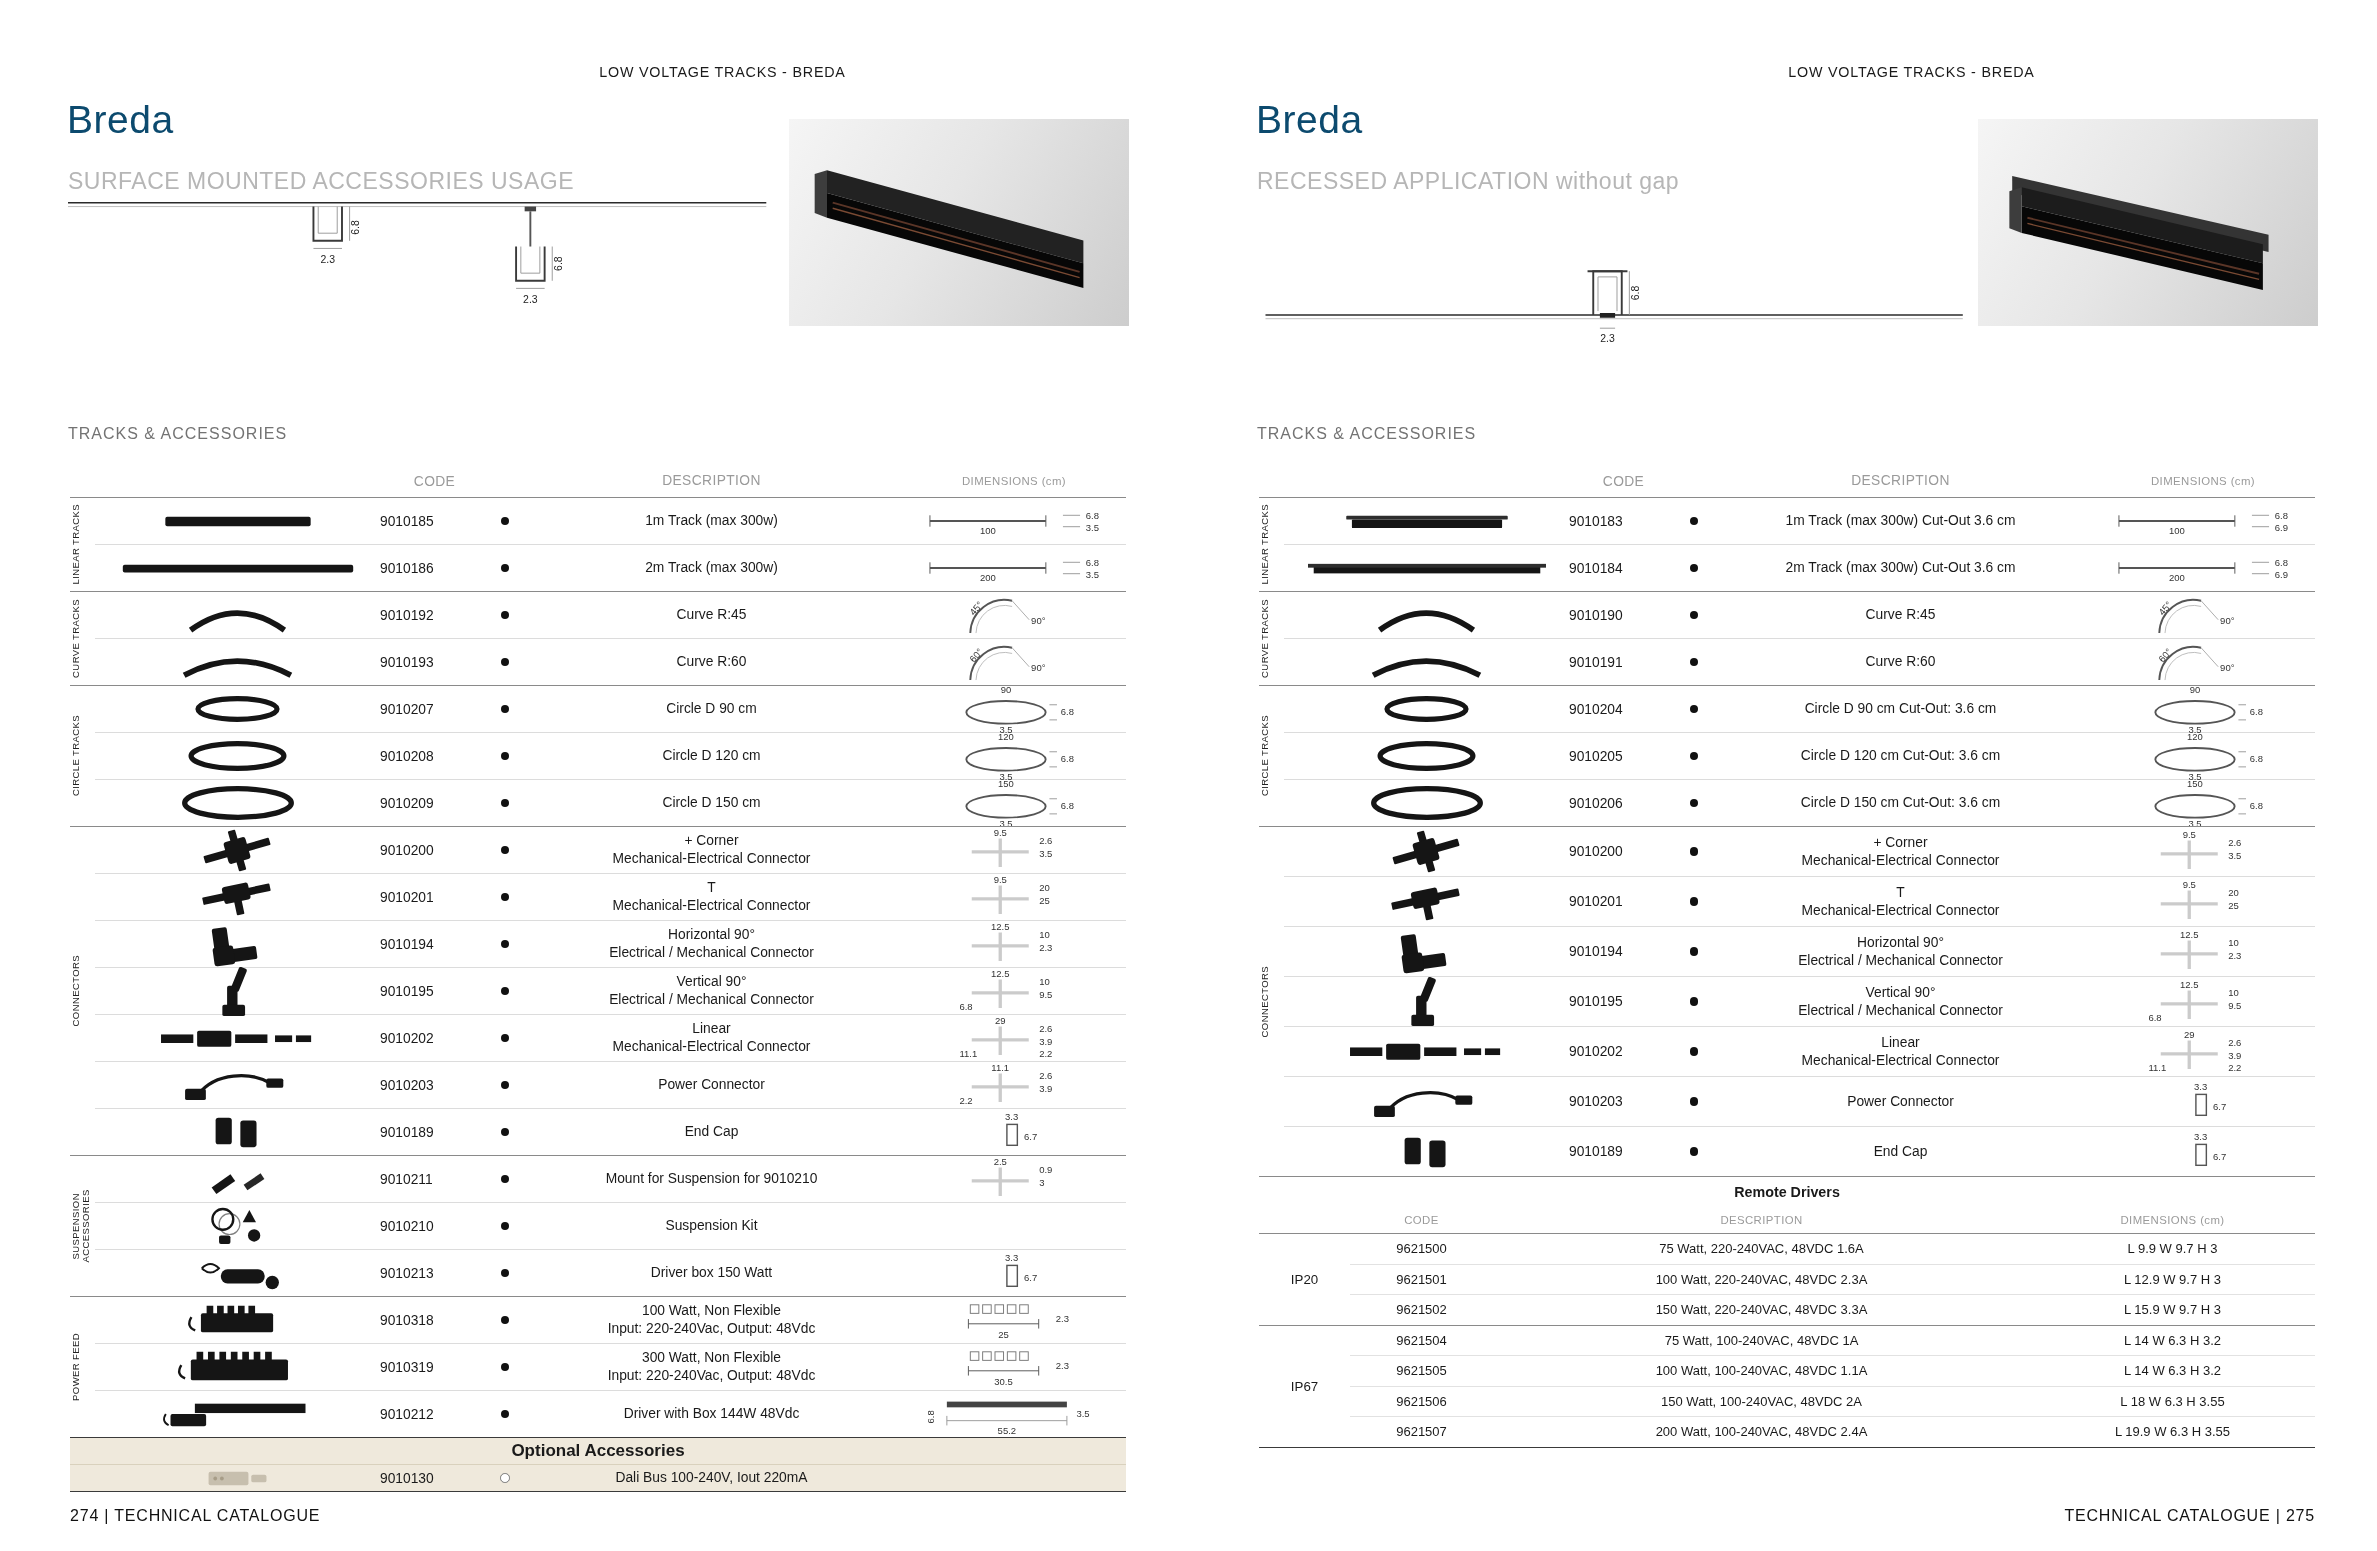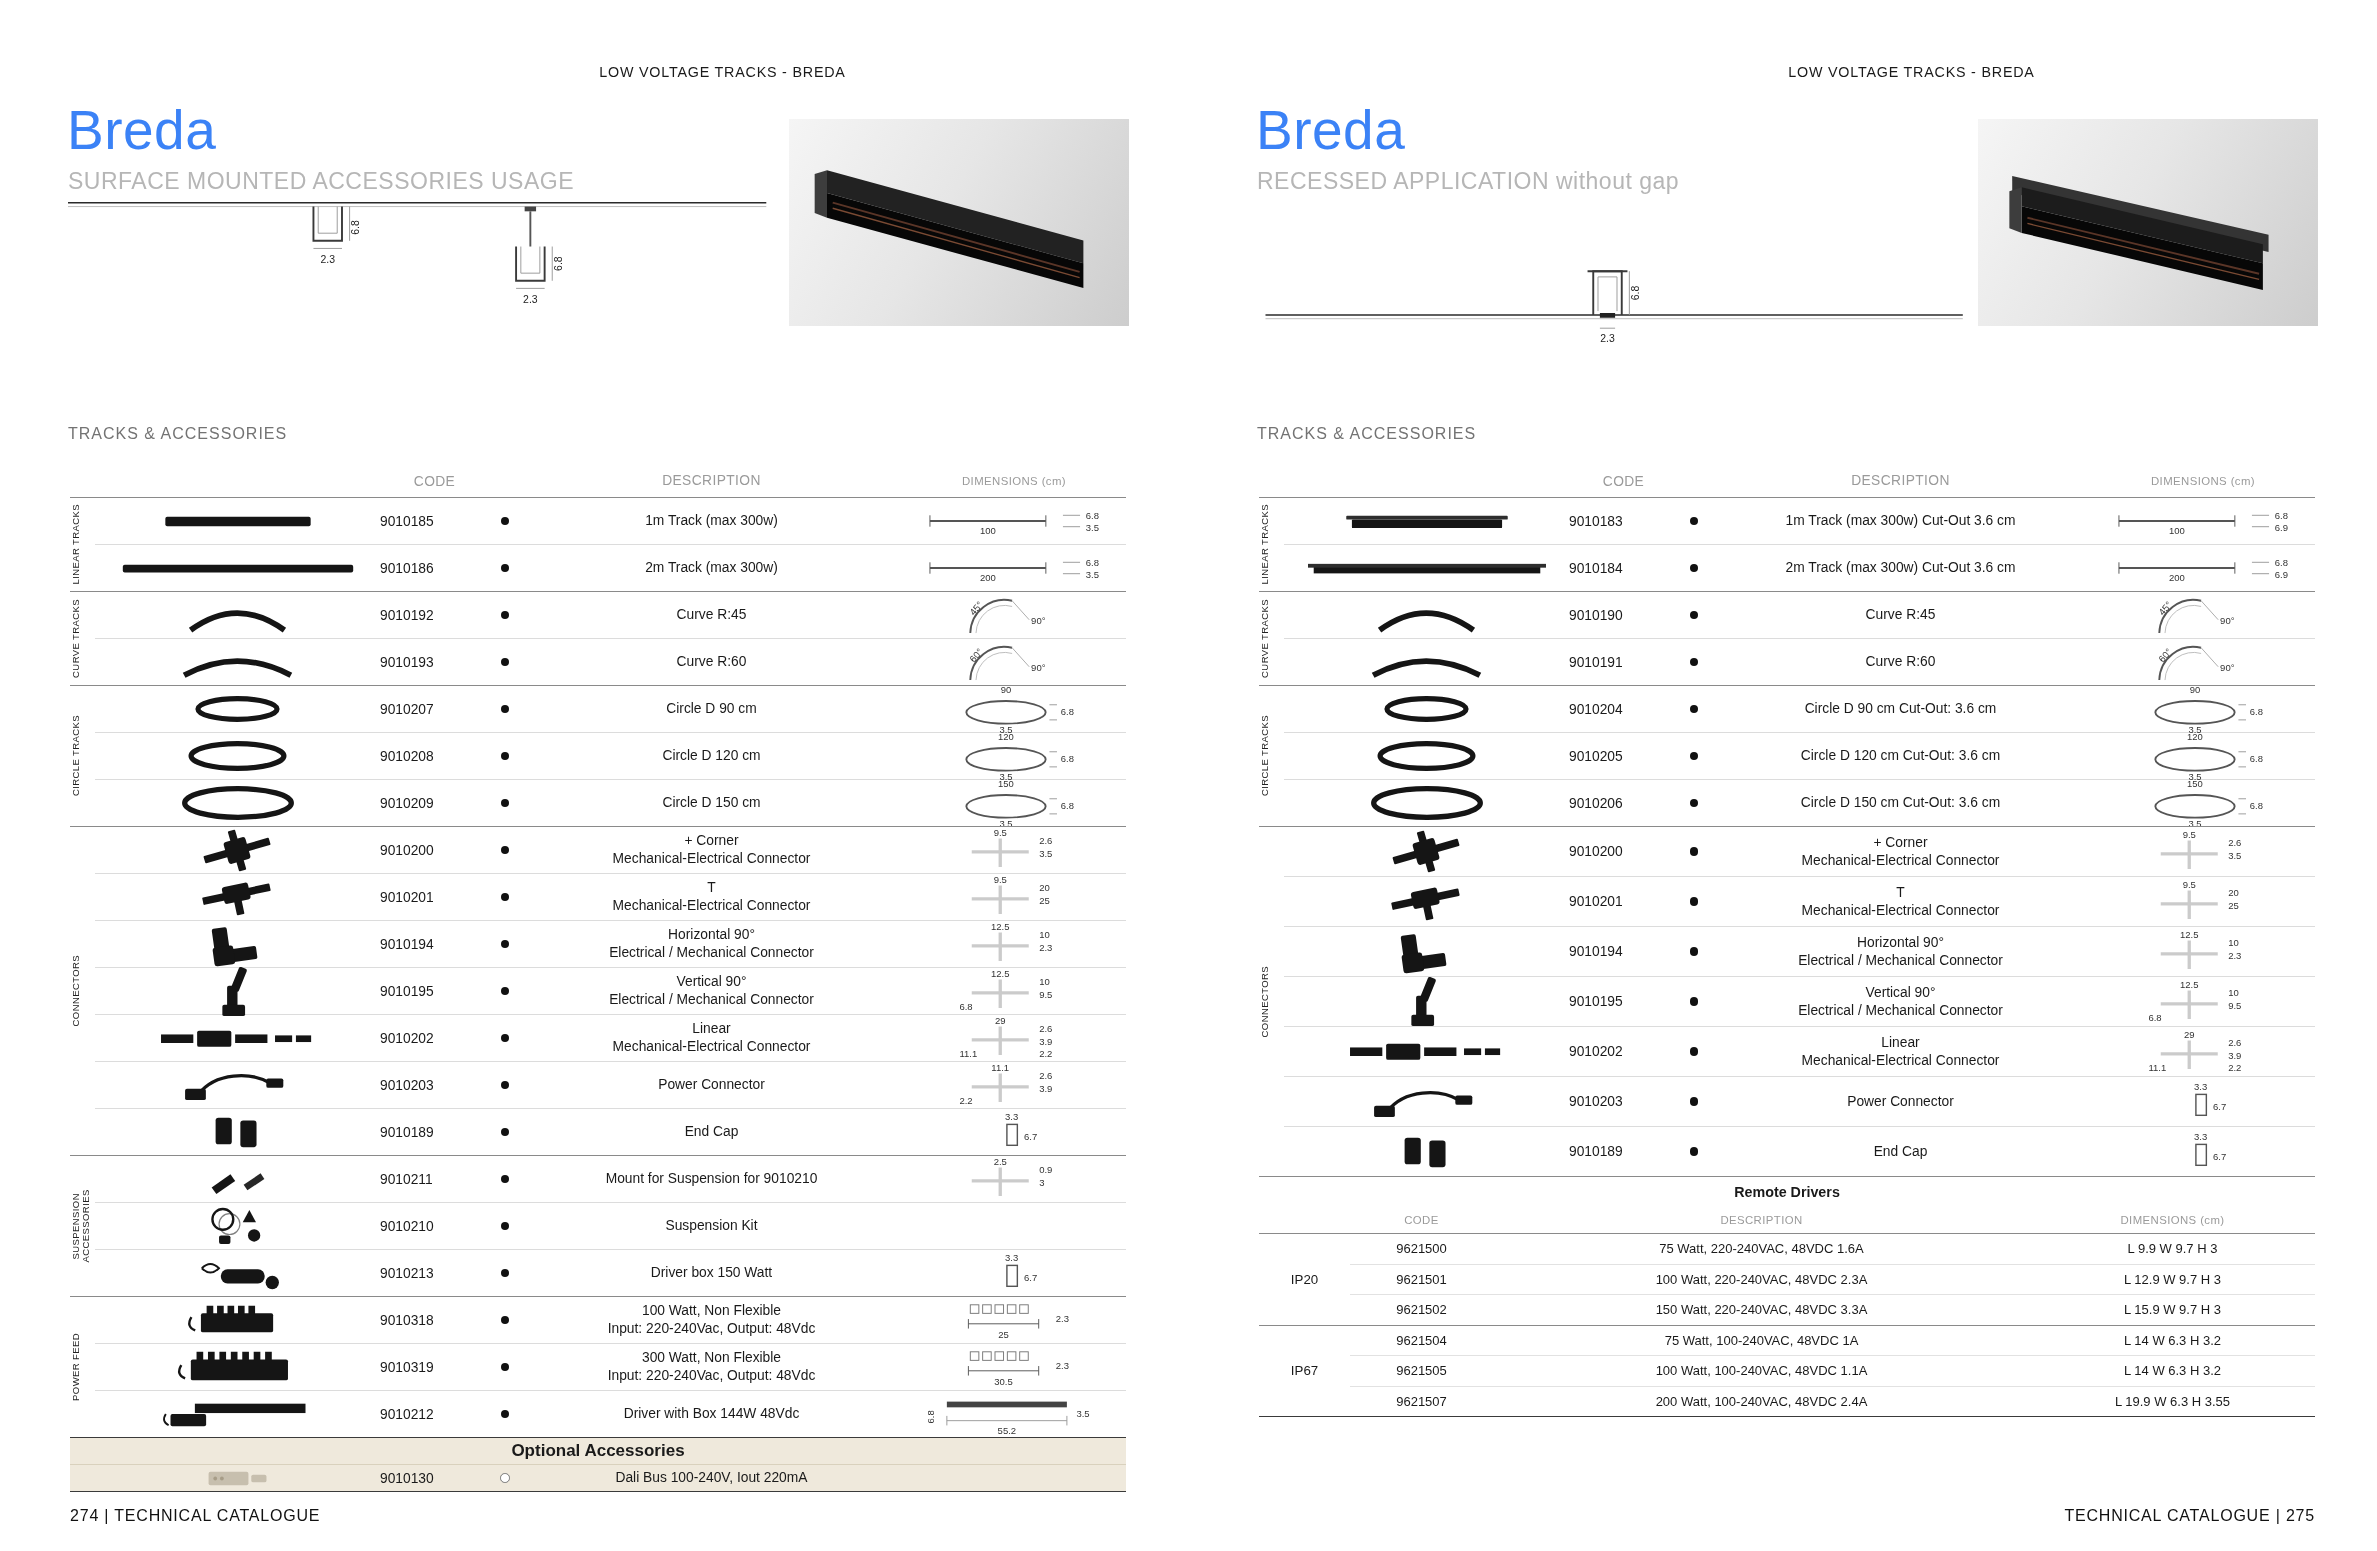--- a/index.html
+++ b/index.html
@@ -4,21 +4,21 @@
 <style>
   html,body{margin:0;padding:0;background:#ffffff;}
   .spread{position:relative;width:2378px;height:1551px;background:#ffffff;
     font-family:"Liberation Sans",sans-serif;color:#1a1a1a;overflow:hidden;}
   .page{position:absolute;top:16px;width:1189px;height:1476px;}
   .page-left{left:0;}
   .page-right{left:1189px;}
 
   .page-header{position:absolute;top:48px;left:247px;width:951px;text-align:center;
     font-size:14.3px;letter-spacing:0.8px;color:#1a1a1a;}
-  .title{position:absolute;top:82px;left:67px;margin:0;font-size:55px;font-weight:400;letter-spacing:0.5px;color:#3b82f6;}
+  .title{position:absolute;top:82px;left:67px;margin:0;font-size:39px;font-weight:400;letter-spacing:0.5px;color:#0c4a6e;}
   .subtitle{position:absolute;top:152px;left:68px;font-size:23px;color:#b6b6b6;letter-spacing:0.5px;}
 
   .photo{position:absolute;top:103px;left:789px;width:340px;height:207px;
     background:linear-gradient(120deg,#f5f5f5 0%,#e6e6e6 45%,#cdcdcd 100%);}
   .photo svg{display:block;}
 
   .diagram{position:absolute;left:68px;}
   .diagram-left{top:179px;}
   .diagram-right{top:240px;left:76px;}
 
@@ -1169,20 +1169,25 @@
                 <div class="r-code">9621504</div>
                 <div class="r-desc">75 Watt, 100-240VAC, 48VDC 1A</div>
                 <div class="r-dims">L 14 W 6.3 H 3.2</div>
               </div>
               <div class="r-row">
                 <div class="r-code">9621505</div>
                 <div class="r-desc">100 Watt, 100-240VAC, 48VDC 1.1A</div>
                 <div class="r-dims">L 14 W 6.3 H 3.2</div>
               </div>
               <div class="r-row">
+                <div class="r-code">9621506</div>
+                <div class="r-desc">150 Watt, 100-240VAC, 48VDC 2A</div>
+                <div class="r-dims">L 18 W 6.3 H 3.55</div>
+              </div>
+              <div class="r-row">
                 <div class="r-code">9621507</div>
                 <div class="r-desc">200 Watt, 100-240VAC, 48VDC 2.4A</div>
                 <div class="r-dims">L 19.9 W 6.3 H 3.55</div>
               </div>
             </div>
           </div>
         </div>
       </div>
     <div class="footer footer-right">TECHNICAL CATALOGUE | 275</div>
   </div>

